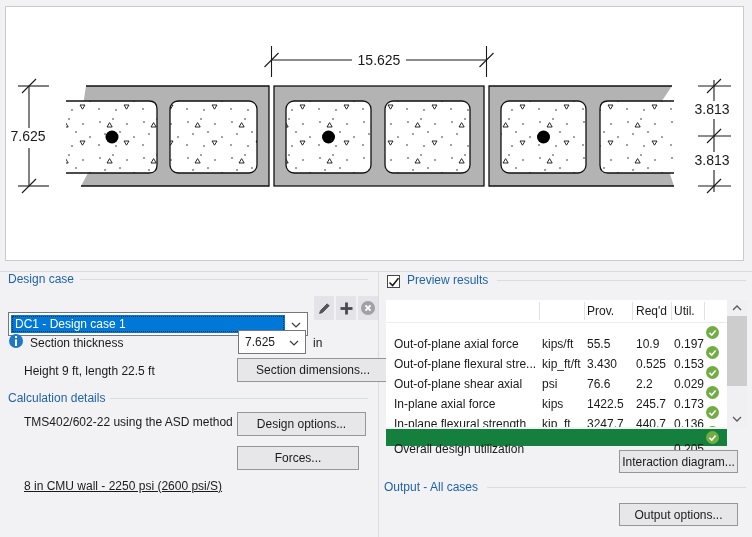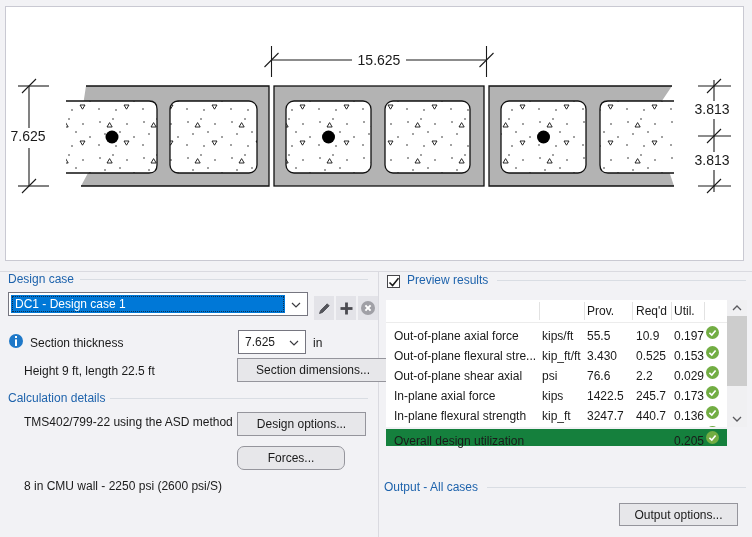--- a/index.html
+++ b/index.html
@@ -22,21 +22,21 @@
   
   .btn{background:#e7e7ea;border:1px solid #95959c;box-sizing:border-box;display:flex;
        align-items:center;justify-content:center;color:#1a1a1a;cursor:default;}
   .tool-btn{background:#e3e3e8;border:none;display:flex;align-items:center;justify-content:center;}
   
   .tbl{background:#fff;overflow:hidden;}
   .tbl-head{position:absolute;left:0;top:0;right:0;height:22px;border-bottom:1px solid #ececec;}
   .tbl-head .sep{position:absolute;top:2px;bottom:2px;width:1px;background:#e2e2e2;}
   .hcell{position:absolute;top:0;line-height:22px;}
   .row{position:absolute;left:0;right:0;height:20px;line-height:20px;}
-  .cell{position:absolute;top:4px;white-space:nowrap;overflow:hidden;}
+  .cell{position:absolute;top:12px;white-space:nowrap;overflow:hidden;}
   .c-name{left:8px;width:146px;}
   .c-unit{left:156px;width:44px;}
   .c-prov{left:201px;width:48px;}
   .c-req{left:250px;width:38px;}
   .c-util{left:288px;width:32px;}
   .c-chk{left:320px;width:20px;top:3px;}
   
   .sbar{background:#f0f0f2;}
   .sbtn{position:absolute;left:0;width:20px;height:16px;display:flex;align-items:center;justify-content:center;background:#f0f0f2;}
   .sthumb{position:absolute;left:0;width:20px;background:#cdcdcd;}
@@ -133,21 +133,21 @@
       </g>
     </svg>
   </div>
 
   <div class="abs hdiv"></div>
   <div class="abs vdiv"></div>
 
   <div class="abs grp-label lbl" style="left:8px;top:272px;">Design case</div>
   <div class="abs grp-rule" style="left:80px;top:279px;width:288px;"></div>
 
-  <div class="abs combo" style="left:8px;top:292px;width:300px;height:24px;">
+  <div class="abs combo" style="left:8px;top:312px;width:300px;height:24px;">
     <div class="combo-sel lbl">DC1 - Design case 1</div>
     <span class="chev">
       <svg width="10" height="6">
           <polyline points="1,1 5,5 9,1" fill="none" stroke="#3c3c40" stroke-width="1.2"></polyline>
         </svg>
     </span>
   </div>
 
   <div class="abs tool-btn" style="left:314px;top:296px;width:20px;height:24px;">
     <svg width="15" height="15">
@@ -185,26 +185,26 @@
     </span>
   </div>
   <div class="abs lbl" style="left:313px;top:336px;">in</div>
 
   <div class="abs lbl" style="left:24px;top:364px;">Height 9 ft, length 22.5 ft</div>
   <div class="abs btn" style="left:237px;top:358px;width:152px;height:24px;">Section dimensions...</div>
 
   <div class="abs grp-label lbl" style="left:8px;top:391px;">Calculation details</div>
   <div class="abs grp-rule" style="left:110px;top:398px;width:258px;"></div>
 
-  <div class="abs lbl" style="left:24px;top:415px;">TMS402/799-22 using the ASD method</div>
+  <div class="abs lbl" style="left:24px;top:415px;">TMS402/602-22 using the ASD method</div>
   <div class="abs btn" style="left:237px;top:412px;width:129px;height:24px;">Design options...</div>
 
-  <div class="abs btn" style="left:237px;top:446px;width:108px;height:24px;border-radius:7px;">Forces...</div>
-
-  <div class="abs lbl" style="left:24px;top:479px;">8 in CMU wall - 2250 psi (2600 psi/S)</div>
+  <div class="abs btn" style="left:237px;top:446px;width:122px;height:24px;">Forces...</div>
+
+  <div class="abs lbl" style="left:24px;top:479px;text-decoration:underline;">8 in CMU wall - 2250 psi (2600 psi/S)</div>
 
   <div class="abs cbx" style="left:387px;top:275px;">
     <svg width="12" height="12">
       <polyline points="1.5,6.5 4.6,9.6 10.5,2.2" fill="none" stroke="#1a1a1a" stroke-width="1.6"></polyline>
     </svg>
   </div>
   <div class="abs grp-label lbl" style="left:407px;top:273px;">Preview results</div>
   <div class="abs grp-rule" style="left:497px;top:280px;width:249px;"></div>
 
   <div class="abs tbl" style="left:386px;top:300px;width:341px;height:127px;">
@@ -306,19 +306,20 @@
     <span class="cell c-name" style="width:260px;">Overall design utilization</span>
     <span class="cell c-util">0.205</span>
     <span class="cell c-chk" style="top:2px;">
       <svg width="13" height="13">
           <circle cx="6.5" cy="6.5" r="6.5" fill="#72ad43"></circle>
         <polyline points="3.4,6.8 5.8,9 9.6,4.4" fill="none" stroke="#fff" stroke-width="1.6"></polyline>
         </svg>
     </span>
   </div>
 
+  <div class="abs btn" style="left:619px;top:450px;width:119px;height:23px;">Interaction diagram...</div>
 
   <div class="abs grp-label lbl" style="left:384px;top:480px;">Output - All cases</div>
   <div class="abs grp-rule" style="left:487px;top:487px;width:259px;"></div>
 
   <div class="abs btn" style="left:619px;top:503px;width:119px;height:23px;">Output options...</div>
 
 </div>
 
 </body></html>

